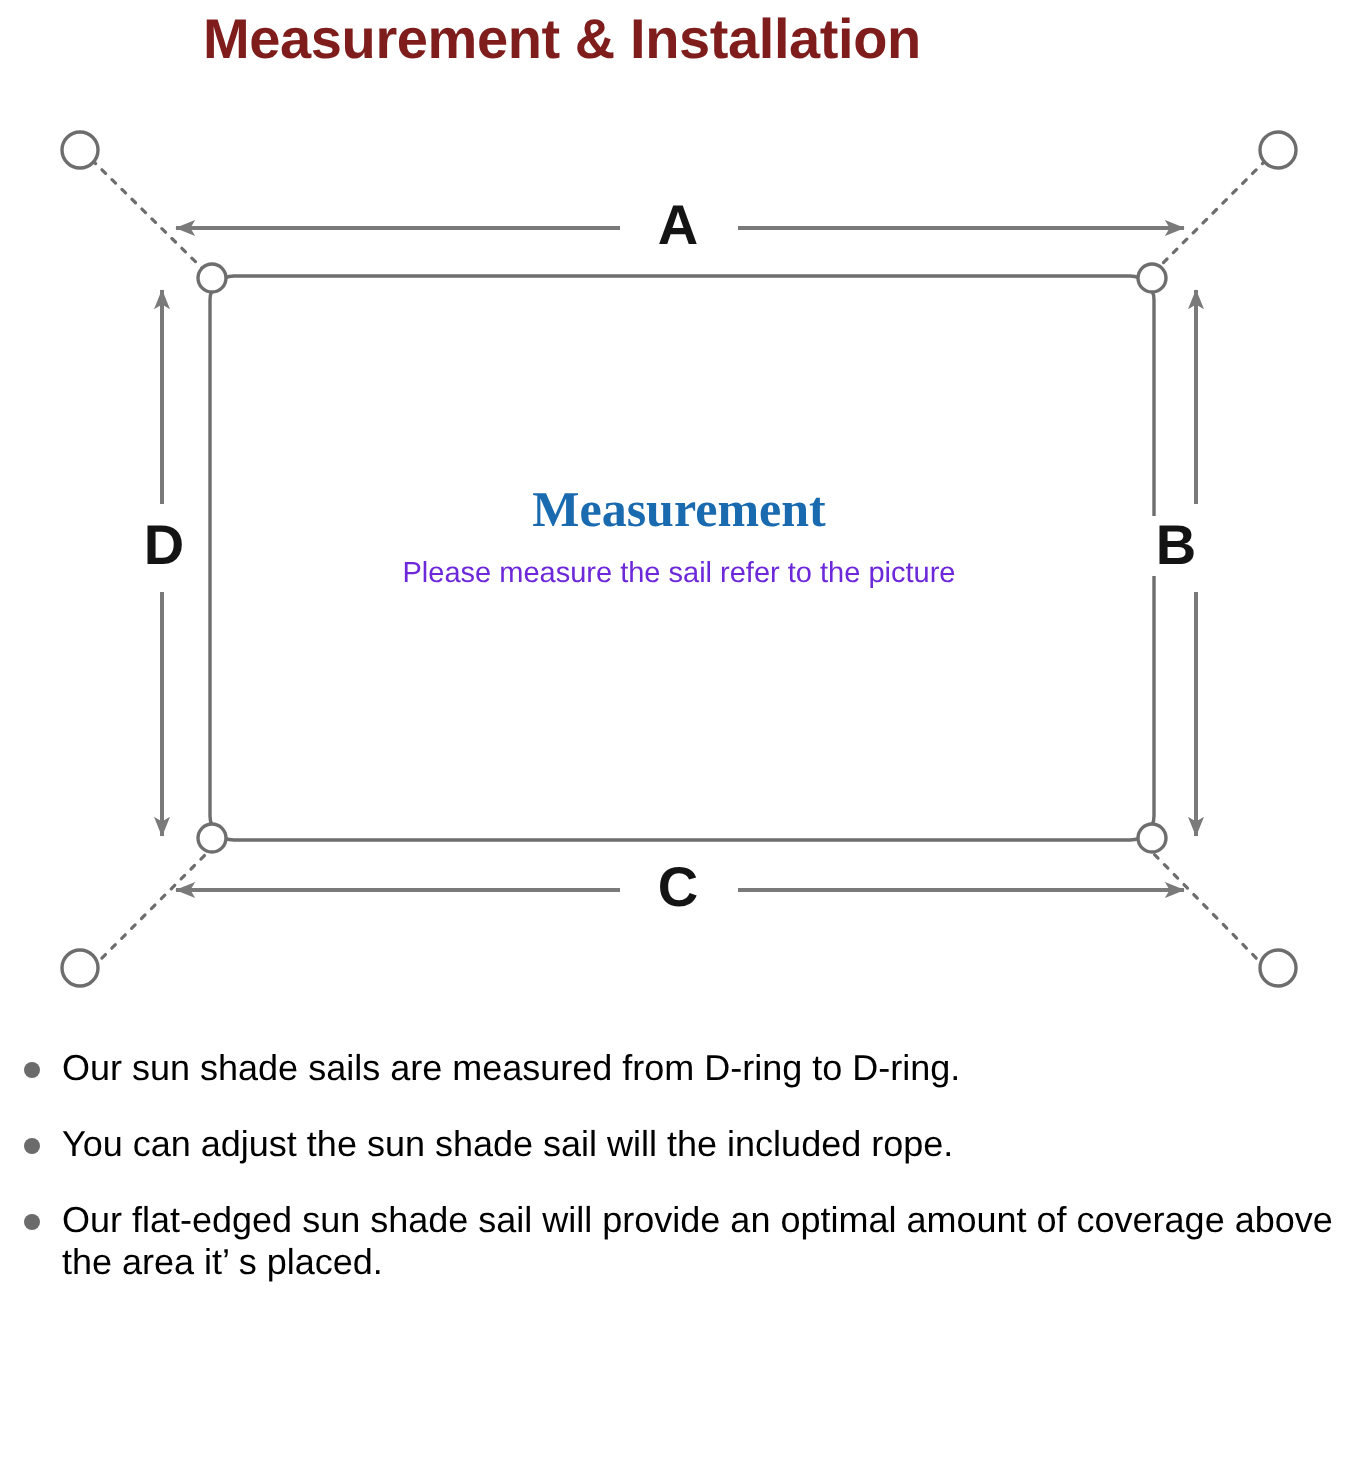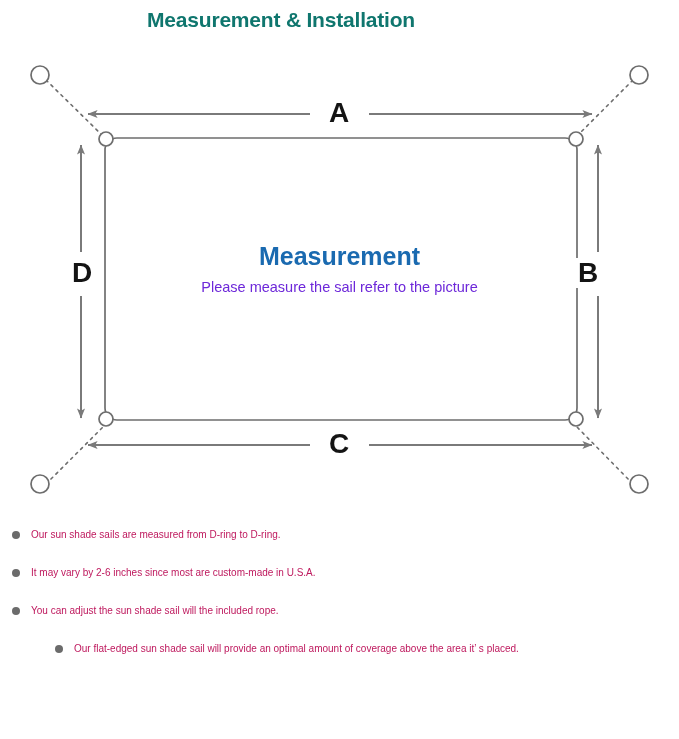--- a/index.html
+++ b/index.html
@@ -17,23 +17,23 @@
   }
 
   
   .page-title {
     position: absolute;
     left: 0;
     top: 0;
     width: 562px;
     text-align: center;
     font-family: "Liberation Sans", sans-serif;
-    font-size: 21px;
+    font-size: 28px;
     font-weight: bold;
-    color: #0f766e;
+    color: #7f1d1d;
     letter-spacing: -0.2px;
     line-height: 40px;
     white-space: nowrap;
   }
 
   
   .diagram {
     position: absolute;
     left: 0;
     top: 44px;
@@ -46,21 +46,21 @@
 
   .center-block {
     position: absolute;
     left: 0;
     top: 196px;
     width: 679px;
     text-align: center;
     pointer-events: none;
   }
   .center-title {
-    font-family: Liberation Sans, sans-serif;
+    font-family: Liberation Serif, serif;
     font-size: 25px;
     font-weight: bold;
     color: #1a6ab0;
     line-height: 32px;
     white-space: nowrap;
   }
   .center-sub {
     font-family: "Liberation Sans", sans-serif;
     font-size: 14.5px;
     font-weight: normal;
@@ -90,25 +90,25 @@
     position: absolute;
     left: 0;
     top: 524px;
     width: 679px;
   }
   .note-item {
     position: relative;
     padding-left: 31px;
     margin-bottom: 17px;
     font-family: "Liberation Sans", sans-serif;
-    font-size: 10px;
-    color: #be185d;
+    font-size: 18px;
+    color: #000000;
     line-height: 21px;
   }
-  .note-item:last-child { margin-bottom: 0; margin-left: 43px; }
+  .note-item:last-child { margin-bottom: 0; }
   .note-bullet {
     position: absolute;
     left: 12px;
     top: 7px;
     width: 8px;
     height: 8px;
     border-radius: 50%;
     background: #6b6b6b;
   }
   .note-text {
@@ -184,24 +184,20 @@
   </div>
 </div>
 
 <div class="notes">
 
   <div class="note-item">
     <span class="note-bullet"></span>
     <span class="note-text">Our sun shade sails are measured from D-ring to D-ring.</span>
   </div>
 
-  <div class="note-item">
-    <span class="note-bullet"></span>
-    <span class="note-text">It may vary by 2-6 inches since most are custom-made in U.S.A.</span>
-  </div>
 
 
   <div class="note-item">
     <span class="note-bullet"></span>
     <span class="note-text">You can adjust the sun shade sail will the included rope.</span>
   </div>
 
   <div class="note-item">
     <span class="note-bullet"></span>
     <span class="note-text">Our flat-edged sun shade sail will provide an optimal amount of coverage above the area it’ s placed.</span>

